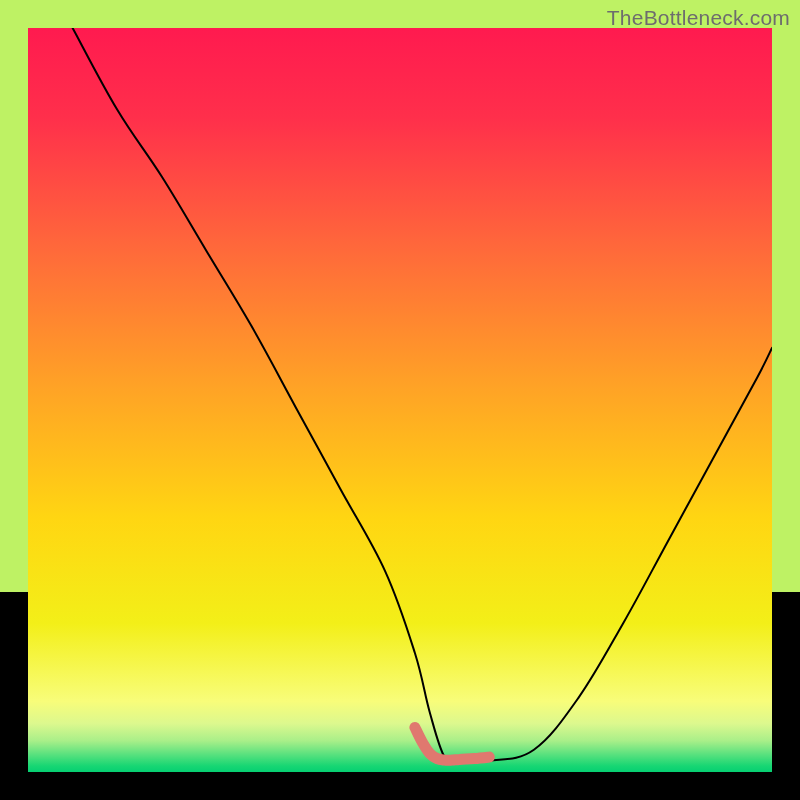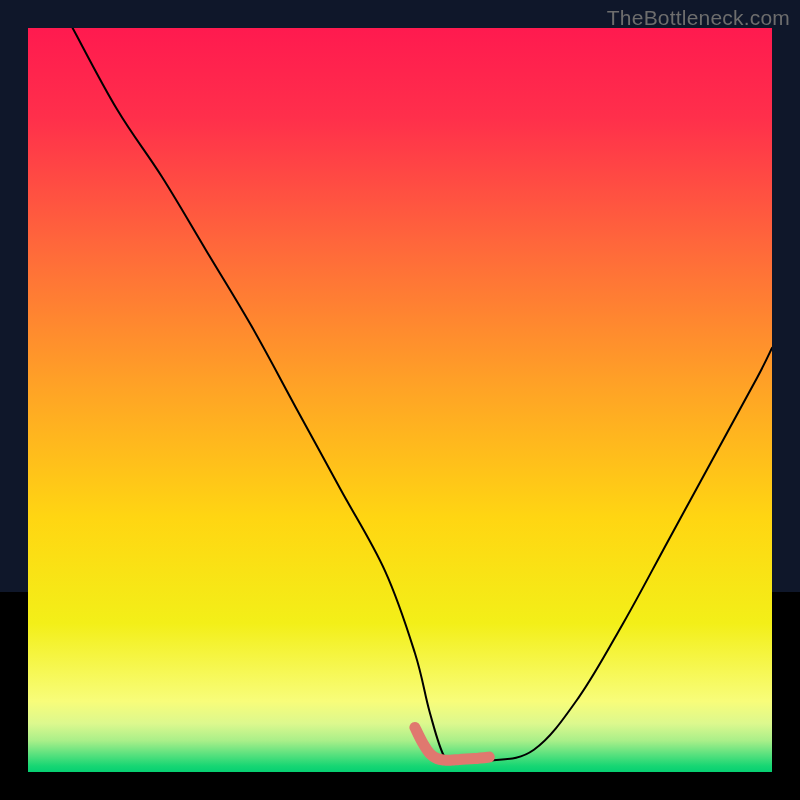--- a/index.html
+++ b/index.html
@@ -10,21 +10,21 @@
     overflow: hidden;
     background: #000;
     font-family: Arial, Helvetica, sans-serif;
   }
   .frame {
     position: absolute;
     left: 0;
     top: 0;
     width: 800px;
     height: 592px;
-    background: #0f172a;
+    background: #bef264;
   }
   .plot {
     position: absolute;
     left: 28px;
     top: 28px;
     width: 744px;
     height: 744px;
     overflow: hidden;
   }
   .watermark {

